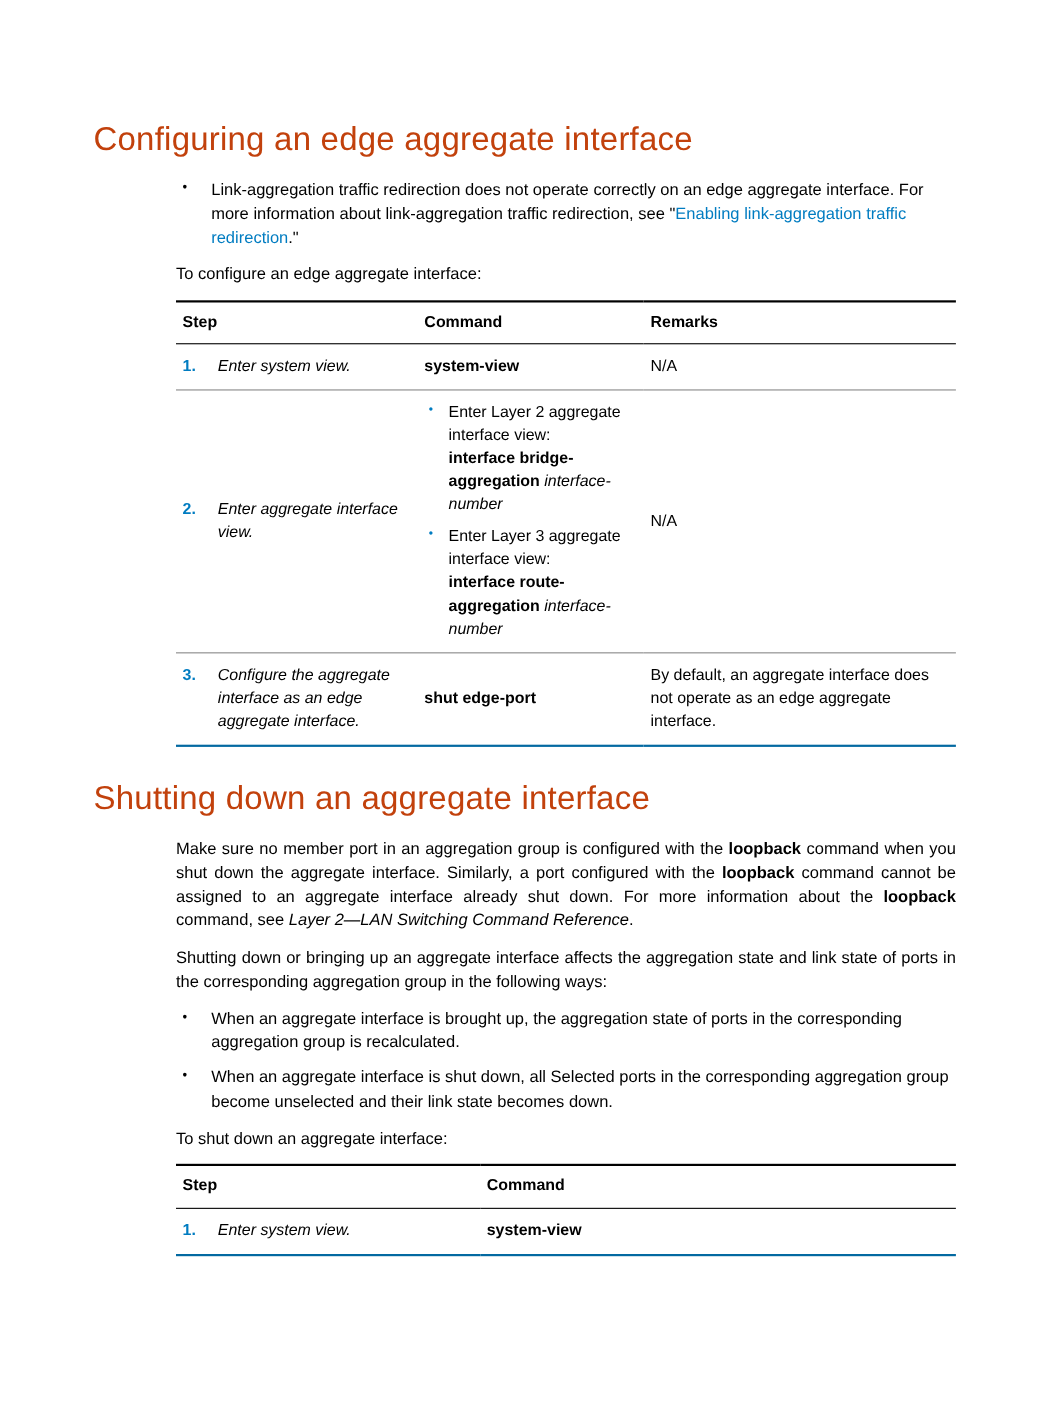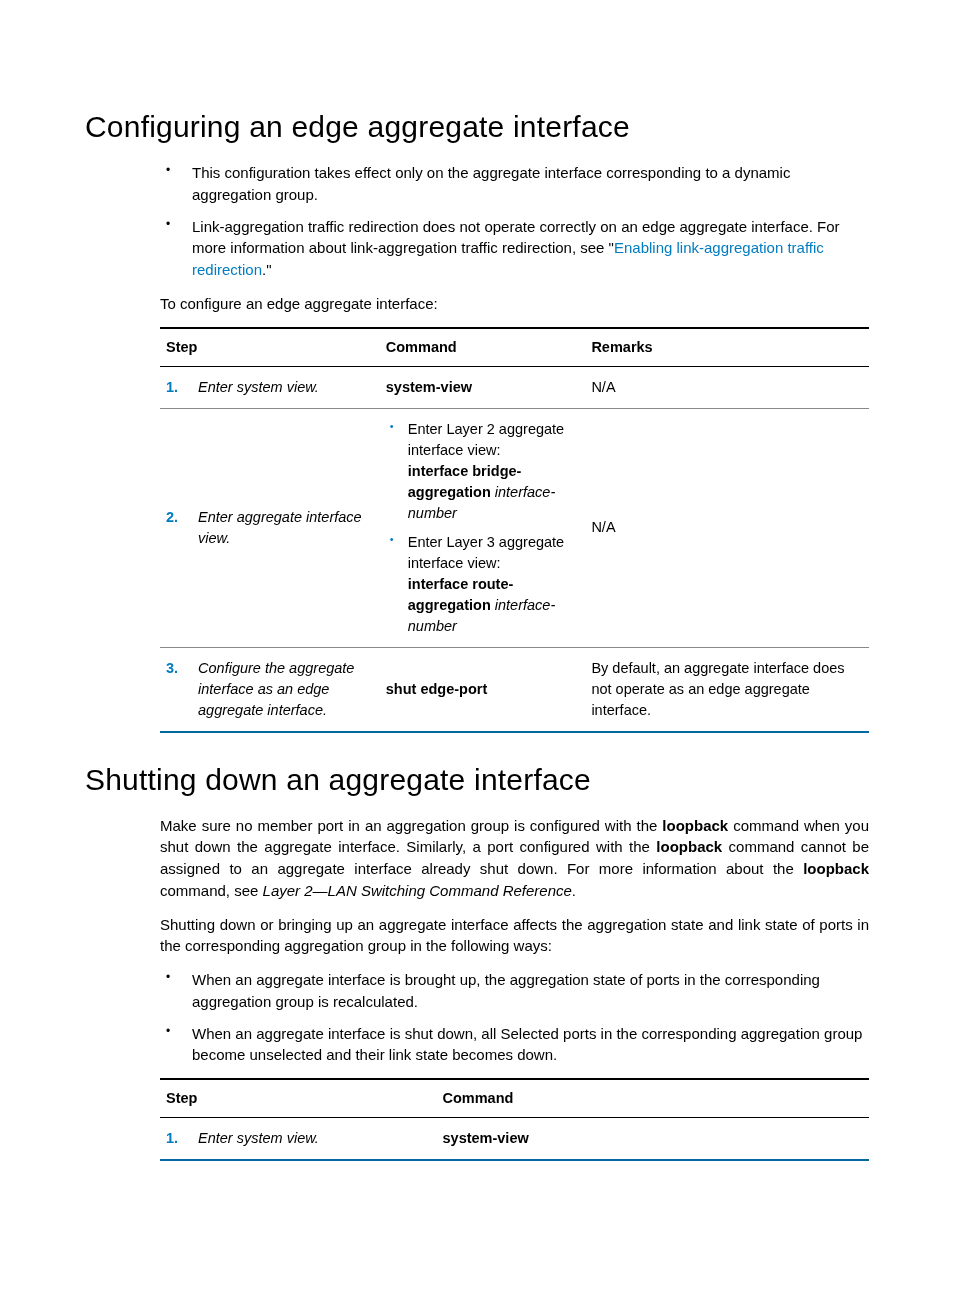--- a/index.html
+++ b/index.html
@@ -12,21 +12,21 @@
   }
   .page {
     padding: 90px 85px 60px 85px;
     box-sizing: border-box;
     width: 954px;
   }
   h2.section-title {
     font-family: "Futura", "Century Gothic", Arial, sans-serif;
     font-weight: 300;
     font-size: 30px;
-    color: #000000;
+    color: #c2410c;
     margin: 20px 0 18px 0;
     letter-spacing: 0.2px;
   }
   .body-block {
     margin-left: 75px;
     font-size: 15px;
     line-height: 1.45;
   }
   p { margin: 0 0 12px 0; }
   ul.bullets {
@@ -111,21 +111,20 @@
 </head>
 <body>
 
 <div class="page">
 
   <h2 class="section-title">Configuring an edge aggregate interface</h2>
 
   <div class="body-block">
 
     <ul class="bullets">
-      <li>This configuration takes effect only on the aggregate interface corresponding to a dynamic aggregation group.</li>
       <li>
         <span>Link-aggregation traffic redirection does not operate correctly on an edge aggregate interface. For more information about link-aggregation traffic redirection, see "</span><a class="link">Enabling link-aggregation traffic redirection</a><span>."</span>
       </li>
     </ul>
 
     <p>To configure an edge aggregate interface:</p>
 
     <table class="proc">
       <thead>
         <tr>
@@ -183,20 +182,21 @@
       <span>Make sure no member port in an aggregation group is configured with the </span><span class="bold">loopback</span><span> command when you shut down the aggregate interface. Similarly, a port configured with the </span><span class="bold">loopback</span><span> command cannot be assigned to an aggregate interface already shut down. For more information about the </span><span class="bold">loopback</span><span> command, see </span><span class="italic">Layer 2—LAN Switching Command Reference</span><span>.</span>
     </p>
 
     <p style="text-align:justify">Shutting down or bringing up an aggregate interface affects the aggregation state and link state of ports in the corresponding aggregation group in the following ways:</p>
 
     <ul class="bullets">
       <li>When an aggregate interface is brought up, the aggregation state of ports in the corresponding aggregation group is recalculated.</li>
       <li>When an aggregate interface is shut down, all Selected ports in the corresponding aggregation group become unselected and their link state becomes down.</li>
     </ul>
 
+    <p>To shut down an aggregate interface:</p>
 
     <table class="proc">
       <thead>
         <tr>
           <th class="t2-step">Step</th>
           <th class="t2-cmd">Command</th>
         </tr>
       </thead>
       <tbody>
         <tr>

